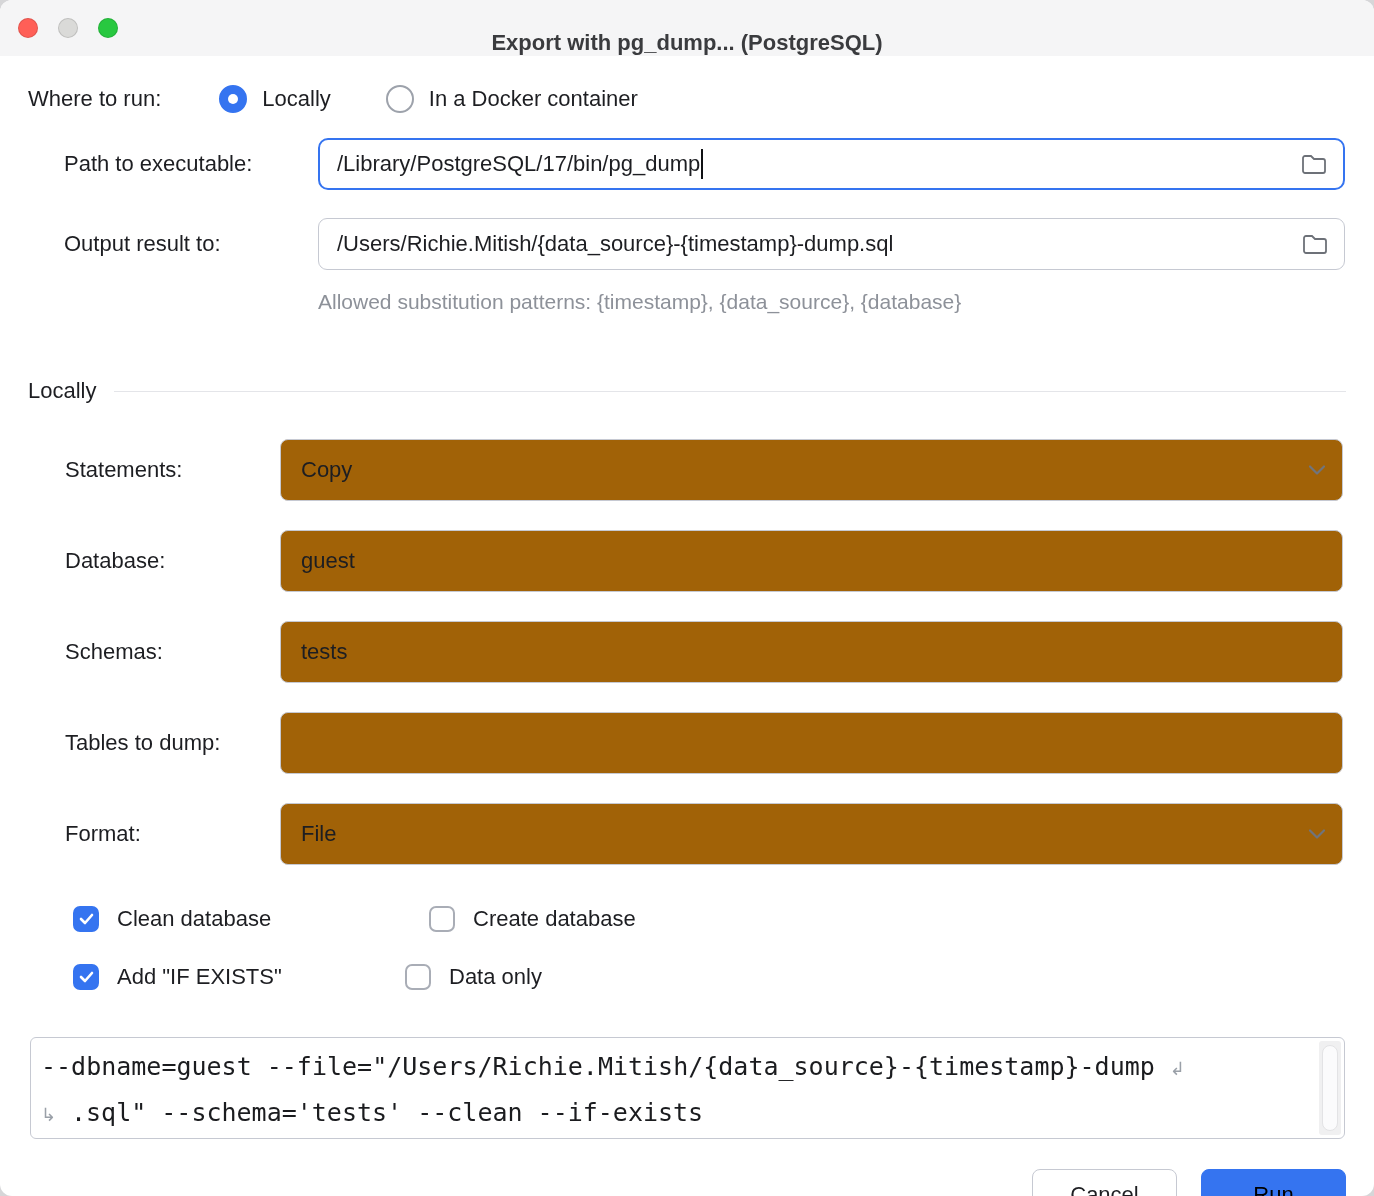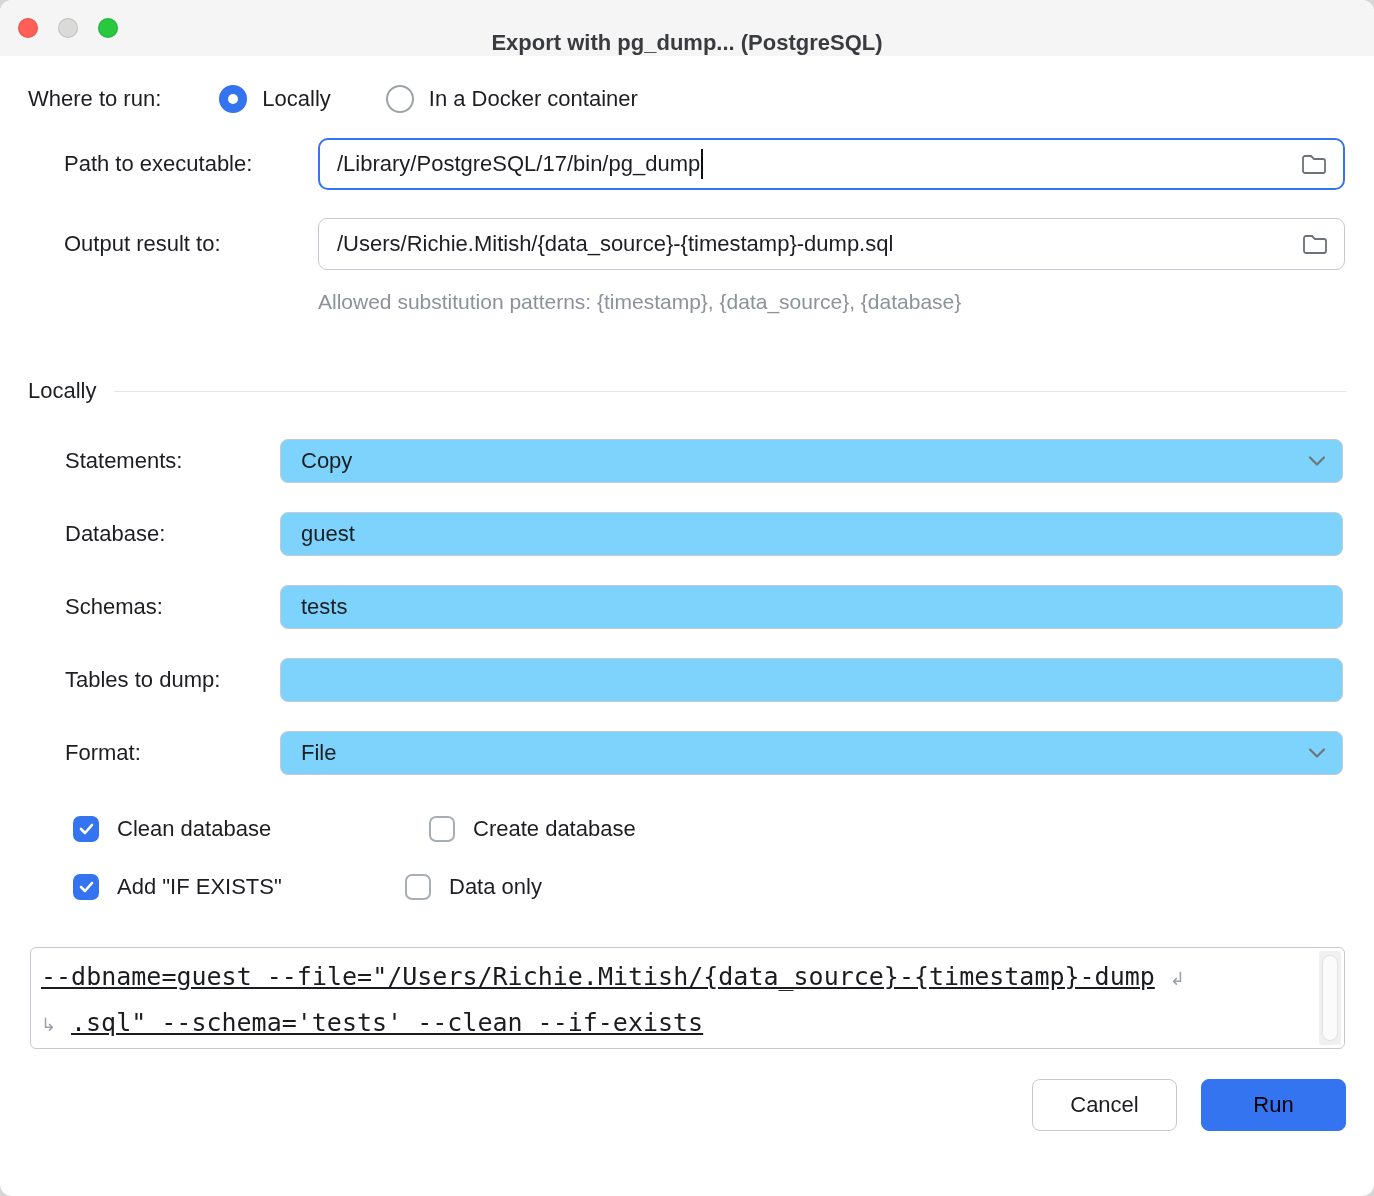--- a/index.html
+++ b/index.html
@@ -54,23 +54,23 @@
   .field-icon { position: absolute; right: 16px; top: 50%; transform: translateY(-50%); display: flex; }
   .hint-row { margin-top: 20px; margin-left: 290px; font-size: 21px; color: #8d9199; height: 28px; }
   
   .options-sep { margin-top: 58px; height: 30px; display: flex; align-items: center; }
   .options-sep .sep-line { flex: 1; height: 1px; background: #e4e5e9; margin-left: 18px; }
   
   .opt-row { margin-top: 29px; }
   .opt-row.first { margin-top: 33px; }
   .opt-label { width: 252px; padding-left: 37px; font-size: 22px; }
   .opt-field {
-    height: 44px; width: 1063px; border: 1px solid #c6c9d2; border-radius: 8px;
+    height: 62px; width: 1063px; border: 1px solid #c6c9d2; border-radius: 8px;
     display: flex; align-items: center; padding: 0 56px 0 20px;
-    font-size: 22px; position: relative; background: #7dd3fc; cursor: text;
+    font-size: 22px; position: relative; background: #a16207; cursor: text;
   }
   .opt-field.combo { cursor: pointer; }
   
   .checkbox-row { display: flex; padding-left: 45px; margin-top: 28px; height: 30px; align-items: center; }
   .checkbox-row.first { margin-top: 39px; gap: 24px; }
   .cb-col1 { width: 332px; }
   .checkbox-item { display: flex; align-items: center; cursor: pointer; }
   .checkbox {
     width: 26px; height: 26px; border-radius: 7px; border: 2px solid #a9adb6;
     background: #fff; display: flex; align-items: center; justify-content: center; flex: 0 0 auto;
@@ -80,21 +80,21 @@
   .checkbox[data-checked="true"] .check-glyph { display: block; }
   .checkbox-label { margin-left: 18px; font-size: 22px; }
   
   .command-box {
     margin: 45px 0 0 2px; width: 1315px; height: 102px;
     border: 1px solid #c6c9d2; border-radius: 6px; position: relative;
     padding: 7px 44px 0 10px; overflow: hidden;
     font-family: "DejaVu Sans Mono", monospace; font-size: 25px; color: #1b1c1f;
   }
   .cmd-line { line-height: 44px; white-space: pre; }
-  .cmd-text { white-space: pre; text-decoration: underline; }
+  .cmd-text { white-space: pre; }
   .wrap-glyph { color: #9aa0a8; font-size: 18px; font-family: "DejaVu Sans", sans-serif; }
   .cmd-line2 .wrap-glyph { display: inline-block; width: 30px; }
   .cmd-scrollbar {
     position: absolute; right: 3px; top: 3px; bottom: 3px; width: 22px;
     background: #f0f0f1; border-radius: 3px;
   }
   .cmd-scroll-thumb {
     position: absolute; left: 3px; right: 3px; top: 4px; height: 86px;
     background: #fbfbfc; border: 1px solid #e3e3e5; border-radius: 8px;
   }

